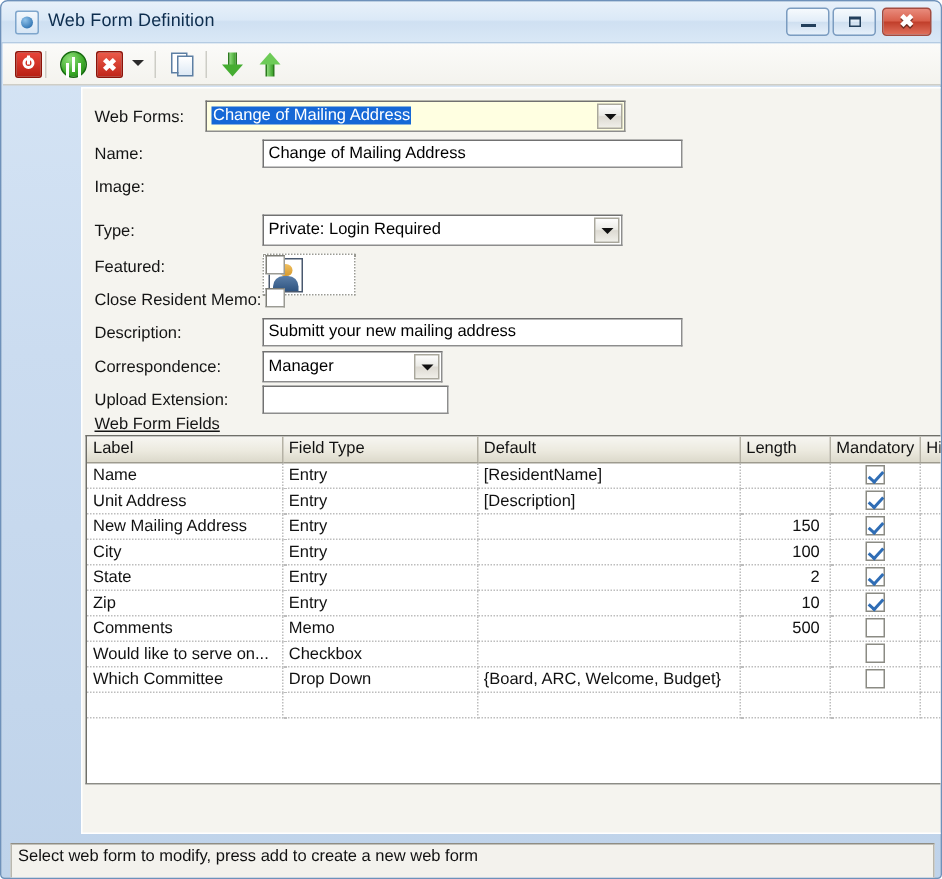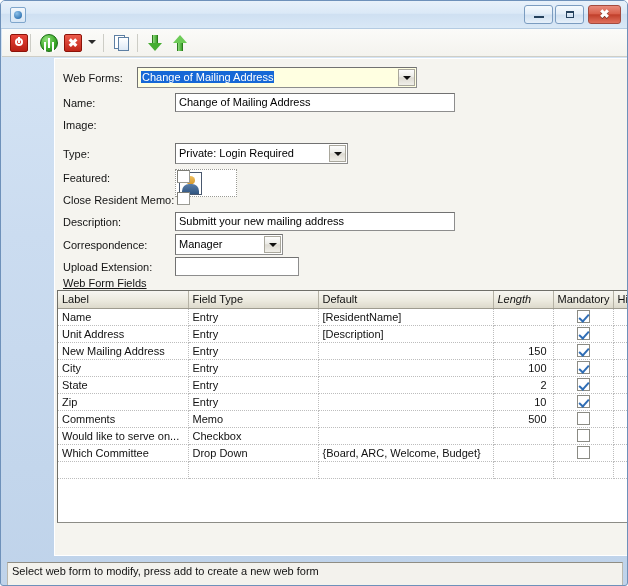--- a/index.html
+++ b/index.html
@@ -394,21 +394,21 @@
     background: linear-gradient(to bottom, #f7f6f2 0%, #eceadf 55%, #dcd9cb 100%);
     border-right: 1px solid #b5b2a5;
     border-bottom: 1px solid #9e9b8f;
     font-weight: normal;
     text-align: left;
     padding: 0 0 0 4px;
     color: #111;
     white-space: nowrap;
     box-sizing: border-box;
   }
-  #grid thead th.num { text-align: left; font-style: italic; }
+  #grid thead th.num { text-align: left; }
   #grid tbody td {
     height: 17px;
     border-right: 1px dotted #bdbdbd;
     border-bottom: 1px dotted #bdbdbd;
     padding: 0 0 0 4px;
     color: #111;
     white-space: nowrap;
     overflow: hidden;
     box-sizing: border-box;
   }
@@ -451,20 +451,21 @@
     overflow: hidden;
   }
 </style>
 </head>
 <body>
 
 <div id="window">
 
   <div id="titlebar">
     <div id="title-icon"></div>
+    <div id="title-text">Web Form Definition</div>
     <div class="winbtn" id="btn-min"></div>
     <div class="winbtn" id="btn-max"></div>
     <div class="winbtn" id="btn-close">
       <span class="x">✖</span>
     </div>
   </div>
 
   <div id="toolbar">
     <div class="tbicon" id="tb-stop"></div>
     <div class="tbsep" id="sep1"></div>
@@ -499,36 +500,36 @@
 
     <div class="flabel" style="left:8px; top:38px;">Name:</div>
     <div class="tinput" style="left:120px; top:34px; width:280px;">Change of Mailing Address</div>
 
     <div class="flabel" style="left:8px; top:60px;">Image:</div>
     <div id="image-box">
       <div id="image-thumb"></div>
     </div>
 
     <div class="flabel" style="left:8px; top:89px;">Type:</div>
-    <div class="combo" style="left:120px; top:84px; width:173px;">
+    <div class="combo" style="left:120px; top:84px; width:240px;">
       <span class="ctext">Private: Login Required</span>
       <span class="cbtn"></span>
     </div>
 
     <div class="flabel" style="left:8px; top:113px;">Featured:</div>
     <div class="cbox" style="left:122px; top:111px;"></div>
 
     <div class="flabel" style="left:8px; top:135px;">Close Resident Memo:</div>
     <div class="cbox" style="left:122px; top:133px;"></div>
 
     <div class="flabel" style="left:8px; top:157px;">Description:</div>
     <div class="tinput" style="left:120px; top:153px; width:280px;">Submitt your new mailing address</div>
 
     <div class="flabel" style="left:8px; top:180px;">Correspondence:</div>
-    <div class="combo" style="left:120px; top:175px; width:108px;">
+    <div class="combo" style="left:120px; top:175px; width:120px;">
       <span class="ctext">Manager</span>
       <span class="cbtn"></span>
     </div>
 
     <div class="flabel" style="left:8px; top:202px;">Upload Extension:</div>
     <div class="tinput" style="left:120px; top:198px; width:124px;"></div>
 
     <div id="wff-link" style="top:218px;">Web Form Fields</div>
 
     <div id="grid">

